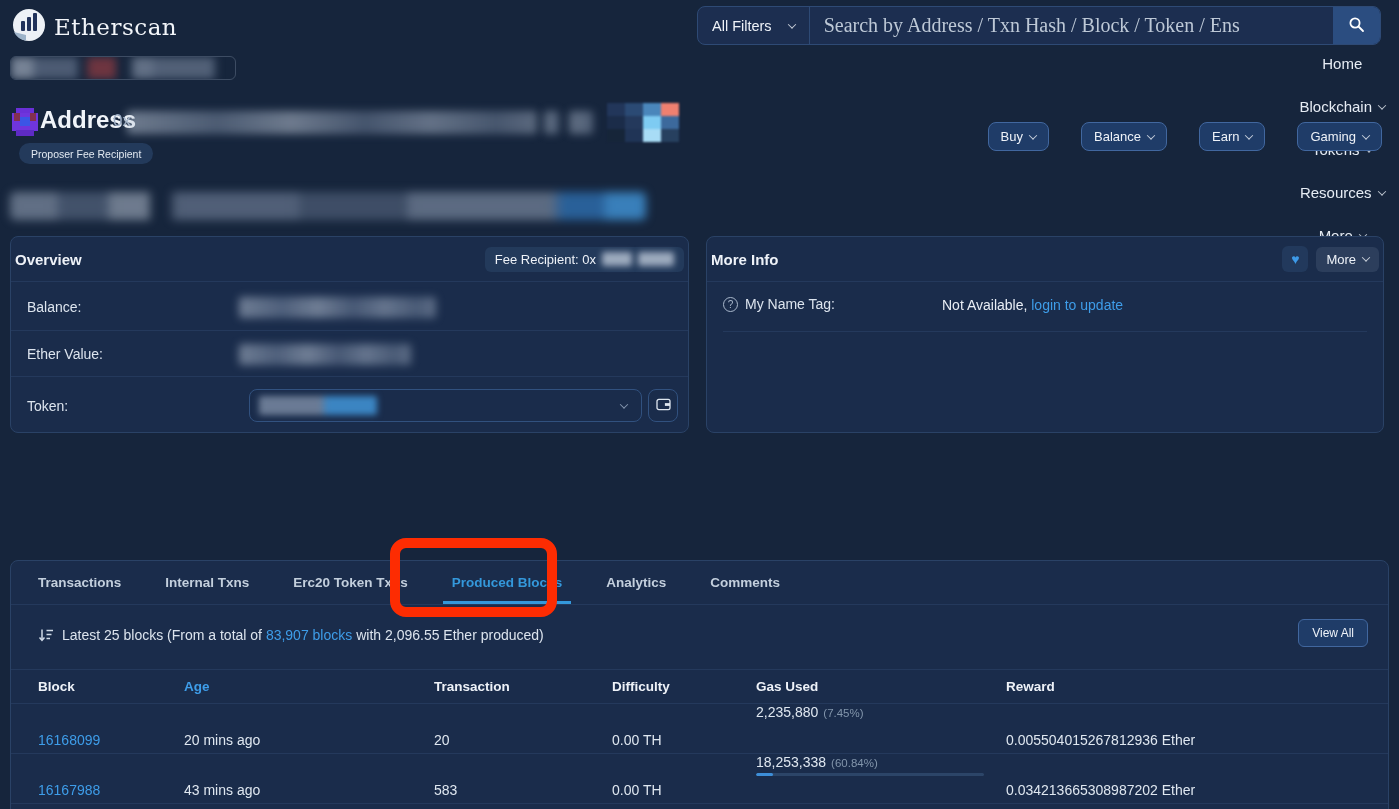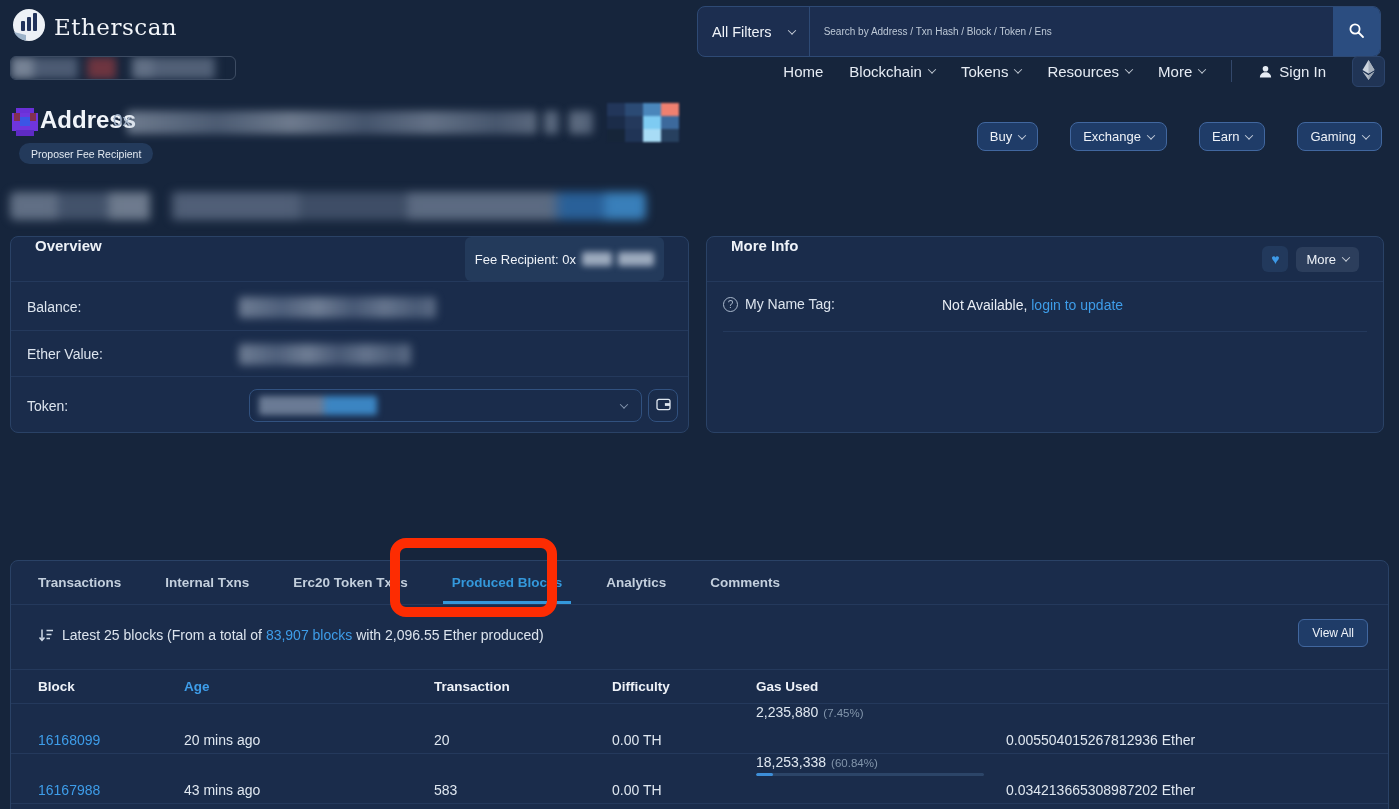--- a/index.html
+++ b/index.html
@@ -7,46 +7,46 @@
     --text:#e9eef5; --muted:#a3b2c8; --link:#3e9de9; --activetab:#3498db;
     --btnbg:#1f3c68; --btnborder:#41679f; --badge:#233a5b; --inputborder:#31517f;
   }
   *{margin:0;padding:0;box-sizing:border-box;font-family:"Liberation Sans",sans-serif;}
   body{background:var(--bg);}
   #app{position:relative;width:1399px;height:809px;background:var(--bg);overflow:hidden;color:var(--text);}
   .abs{position:absolute;}
   
   .logo-wrap{left:12px;top:8px;display:flex;align-items:center;gap:8px;}
   .logo-text{font-family:"DejaVu Serif",serif;font-size:23px;color:#f2f5f9;letter-spacing:.5px;}
-  .search-group{left:697px;top:6px;width:684px;height:51px;display:flex;border:1px solid #2e4a75;border-radius:8px;background:#1c2e50;overflow:hidden;}
+  .search-group{left:697px;top:6px;width:684px;height:39px;display:flex;border:1px solid #2e4a75;border-radius:8px;background:#1c2e50;overflow:hidden;}
   .filters-box{display:flex;align-items:center;gap:10px;padding:0 14px;border-right:1px solid #2e4a75;font-size:14.5px;color:#eef2f8;cursor:pointer;white-space:nowrap;}
-  .search-input{flex:1;background:transparent;border:none;outline:none;color:#dfe7f0;font-size:10px;padding:0 14px;}
+  .search-input{flex:1;background:transparent;border:none;outline:none;color:#dfe7f0;font-size:20px;padding:0 14px;font-family:Liberation Serif, serif;}
   .search-input::placeholder{color:#c6d1de;opacity:.95;}
   .search-btn{width:47px;border:none;background:#2b4d80;cursor:pointer;display:flex;align-items:center;justify-content:center;}
   .price-blur{left:10px;top:56px;width:226px;height:24px;border:1px solid rgba(180,195,215,.25);border-radius:6px;overflow:hidden;}
   .price-blur-inner{width:100%;height:100%;filter:blur(4px);
     background:linear-gradient(90deg,rgba(198,208,223,.55) 0 9%,rgba(130,145,170,.5) 11% 30%,rgba(30,40,60,0) 30% 33%,rgba(158,62,66,.65) 35% 47%,rgba(30,40,60,0) 47% 53%,rgba(172,186,206,.5) 55% 63%,rgba(140,155,178,.5) 64% 90%,rgba(140,155,178,0) 92%);}
-  .nav{right:14px;top:55px;height:32px;display:flex;align-items:center;gap:26px;font-size:15px;color:#e6ecf4;}
+  .nav{right:14px;top:55px;height:32px;display:flex;align-items:center;gap:26px;font-size:15px;color:#e6ecf4;flex-direction:column;}
   .nav-item{display:flex;align-items:center;cursor:pointer;white-space:nowrap;}
   .chev{display:inline-block;width:6px;height:6px;border-right:1.6px solid currentColor;border-bottom:1.6px solid currentColor;transform:rotate(45deg) translate(-1px,-1px);margin-left:7px;opacity:.8;}
   .nav-divider{width:1px;height:22px;background:#33486b;}
   .eth-btn{width:33px;height:31px;background:#203455;border:1px solid #2c446b;border-radius:6px;display:flex;align-items:center;justify-content:center;cursor:pointer;}
   
   .addr-title{left:40px;top:106px;font-size:24px;font-weight:bold;color:#f0f4f9;}
   .addr-0x{left:113px;top:111px;font-size:17px;color:#9fb0c7;}
   .blurbar{filter:blur(4px);border-radius:3px;background:linear-gradient(90deg,rgba(196,207,222,.5),rgba(142,158,182,.45) 22%,rgba(196,207,222,.5) 40%,rgba(120,136,162,.48) 58%,rgba(176,189,208,.5) 74%,rgba(130,146,170,.45) 90%,rgba(176,189,208,.45));}
   .pixel-grid{left:607px;top:103px;width:72px;height:39px;display:grid;grid-template-columns:repeat(4,1fr);grid-template-rows:repeat(3,1fr);filter:blur(1px);}
   .badge-pill{left:19px;top:143px;height:21px;display:inline-flex;align-items:center;padding:0 12px;background:var(--badge);border-radius:11px;font-size:10.5px;color:#e2e9f1;}
   .actions{right:17px;top:122px;display:flex;gap:12px;}
   .action-btn{height:29px;display:flex;align-items:center;padding:0 12px;background:var(--btnbg);border:1px solid var(--btnborder);border-radius:8px;font-size:13px;color:#eef2f8;cursor:pointer;margin-left:20px;}
   .tagrow-blur{left:10px;top:192px;width:636px;height:28px;border-radius:5px;filter:blur(5px);
     background:linear-gradient(90deg,rgba(170,184,204,.5) 0 7%,rgba(120,136,162,.45) 8% 15%,rgba(196,207,222,.5) 16% 22%,rgba(30,40,60,0) 22% 25%,rgba(150,165,190,.45) 26% 45%,rgba(110,126,152,.45) 46% 62%,rgba(160,175,198,.5) 63% 85%,rgba(46,111,176,.8) 87% 93%,rgba(63,143,208,.85) 94%);}
   
   .card{position:absolute;top:236px;height:197px;background:var(--card);border:1px solid var(--cardborder);border-radius:8px;}
-  .card-head{height:45px;display:flex;padding:0 24px;border-bottom:1px solid var(--divider);}
+  .card-head{height:45px;display:flex;align-items:center;padding:0 4px;border-bottom:1px solid var(--divider);}
   .card-title{font-size:15px;font-weight:bold;color:#eef2f8;}
   .fee-badge{margin-left:auto;display:flex;align-items:center;gap:6px;background:var(--badge);border-radius:6px;padding:5px 10px;font-size:13px;color:#eef2f8;}
   .inline-blur{display:inline-block;height:14px;border-radius:2px;filter:blur(3px);background:rgba(198,208,223,.75);}
   .row-label{font-size:14px;color:#dce4ee;}
   .hr{position:absolute;left:0;right:0;height:1px;background:var(--divider);}
   .token-select{position:absolute;left:238px;top:152px;width:393px;height:33px;border:1px solid var(--inputborder);border-radius:8px;display:flex;align-items:center;cursor:pointer;}
   .wallet-btn{position:absolute;left:637px;top:152px;width:30px;height:33px;border:1px solid var(--inputborder);border-radius:8px;display:flex;align-items:center;justify-content:center;cursor:pointer;background:transparent;}
   .icon-btn{width:26px;height:26px;background:#22395c;border-radius:6px;display:flex;align-items:center;justify-content:center;cursor:pointer;}
   .more-btn{display:flex;align-items:center;padding:5px 10px;background:#2c3e5c;border-radius:6px;font-size:13px;color:#eef2f8;cursor:pointer;}
   .qmark{display:inline-flex;width:15px;height:15px;border:1px solid #a9b8cc;border-radius:50%;color:#a9b8cc;font-size:10px;align-items:center;justify-content:center;margin-right:7px;}
@@ -180,21 +180,21 @@
       <span style="background:#27405f"></span>
   </div>
   <div class="abs badge-pill">Proposer Fee Recipient</div>
 
   <div class="abs actions">
     <span class="action-btn">
         <span>Buy</span>
         <span class="chev"></span>
       </span>
     <span class="action-btn">
-        <span>Exchange</span>
+        <span>Balance</span>
         <span class="chev"></span>
       </span>
     <span class="action-btn">
         <span>Earn</span>
         <span class="chev"></span>
       </span>
     <span class="action-btn">
         <span>Gaming</span>
         <span class="chev"></span>
       </span>
@@ -283,20 +283,21 @@
       </span>
       <button class="viewall-btn">View All</button>
     </div>
 
     <div class="tgrid thead">
       <span>Block</span>
       <span class="link">Age</span>
       <span>Transaction</span>
       <span>Difficulty</span>
       <span>Gas Used</span>
+      <span>Reward</span>
     </div>
 
     <div class="tgrid trow">
       <a class="link">16168099</a>
       <span>20 mins ago</span>
       <span>20</span>
       <span>0.00 TH</span>
       <span class="gas-cell">
         <span class="gas-line">
           <span>2,235,880</span>

